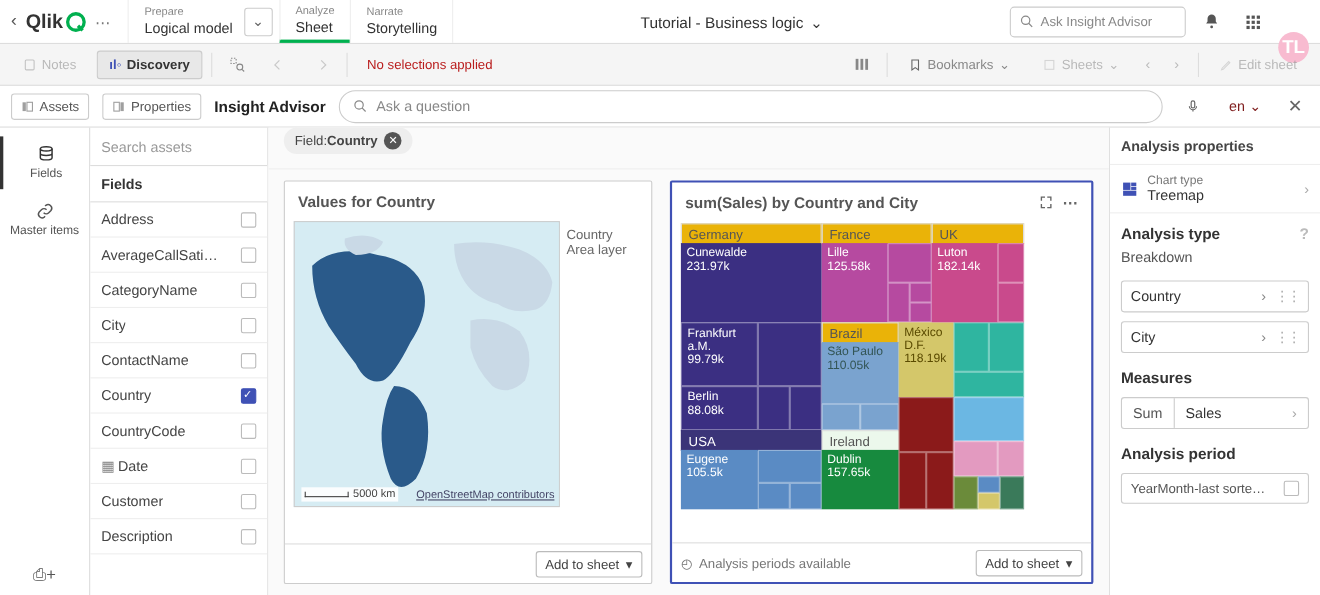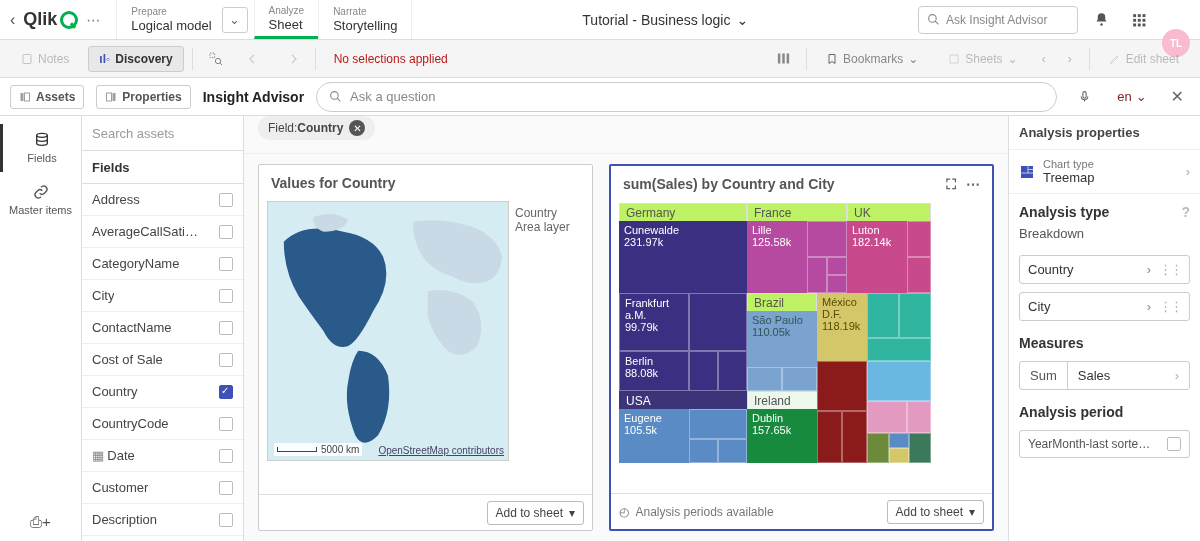--- a/index.html
+++ b/index.html
@@ -15,36 +15,36 @@
   .nav-group{display:flex;align-items:center;height:100%;margin-left:8px;}
   .nav-item{padding:4px 14px;height:100%;display:flex;flex-direction:column;justify-content:center;gap:1px;border-left:1px solid #eee;}
   .nav-item:last-child{border-right:1px solid #eee;}
   .nav-top{font-size:10px;color:#888;}
   .nav-bot{font-size:13px;color:#333;}
   .nav-active{border-bottom:3px solid #00b04f;}
   .caret-box{border:1px solid #ccc;border-radius:3px;width:26px;height:26px;display:flex;align-items:center;justify-content:center;margin-left:-4px;margin-right:6px;color:#666;}
   .title-center{flex:1;text-align:center;font-size:14px;color:#333;display:flex;align-items:center;justify-content:center;gap:6px;}
   .search-top{display:flex;align-items:center;width:160px;height:28px;border:1px solid #ccc;border-radius:4px;padding:0 8px;color:#888;gap:6px;}
   .top-icn{width:30px;height:30px;display:flex;align-items:center;justify-content:center;color:#555;}
-  .avatar{width:28px;height:28px;border-radius:50%;background:#f8bbd0;color:#fff;font-size:10px;display:flex;align-items:center;justify-content:center;font-weight:600;margin-top:47px;}
+  .avatar{width:28px;height:28px;border-radius:50%;background:#f8bbd0;color:#fff;font-size:17px;display:flex;align-items:center;justify-content:center;font-weight:600;margin-top:47px;}
 
   
   .toolbar2{display:flex;align-items:center;height:38px;background:#f5f5f5;border-bottom:1px solid #ddd;padding:0 10px;gap:8px;}
   .tbtn{display:flex;align-items:center;gap:5px;padding:5px 10px;border:1px solid transparent;border-radius:3px;color:#888;font-size:12px;}
   .tbtn.disabled{opacity:0.55;}
   .tbtn.active{background:#e8e8e8;border-color:#ccc;color:#333;font-weight:600;}
   .tl-sep{width:1px;height:22px;background:#ddd;}
   .no-sel{color:#b91c1c;font-size:12px;margin-left:10px;}
   .toolbar2 .spacer{flex:1;}
   .sheets-nav{display:flex;align-items:center;gap:4px;}
   .sheets-nav .chv{width:22px;color:#bbb;text-align:center;}
 
   
   .bar3{display:flex;align-items:center;height:38px;border-bottom:1px solid #ddd;padding:0 10px;gap:12px;}
-  .panelbtn{display:flex;align-items:center;gap:5px;padding:4px 8px;border:1px solid #ccc;border-radius:3px;color:#555;font-size:12px;font-weight:bold;}
+  .panelbtn{display:flex;align-items:center;gap:5px;padding:4px 8px;border:1px solid #ccc;border-radius:3px;color:#555;font-size:12px;}
   .panelbtn svg{opacity:.8}
   .ia-label{font-weight:700;color:#222;font-size:14px;}
   .ask{flex:1;display:flex;align-items:center;height:30px;border:1px solid #ccc;border-radius:16px;padding:0 12px;gap:8px;color:#888;}
   .lang{display:flex;align-items:center;gap:4px;color:#7f1d1d;padding:0 6px;}
   .closex{font-size:16px;color:#666;padding:0 6px;}
 
   
   .main{display:flex;height:calc(541px - 40px - 38px - 38px);}
 
   .leftrail{width:82px;border-right:1px solid #ddd;display:flex;flex-direction:column;align-items:center;padding-top:8px;gap:4px;}
@@ -82,21 +82,21 @@
   
   .mapwrap{display:flex;height:260px;}
   .maparea{flex:1;background:#d6ecf3;border:1px solid #ccc;position:relative;overflow:hidden;}
   .legend{width:75px;padding:5px 0 0 6px;font-size:12px;color:#666;}
   .scalebar{position:absolute;bottom:4px;left:6px;background:rgba(255,255,255,.9);font-size:10px;color:#444;padding:1px 3px;display:flex;align-items:center;gap:4px;}
   .scalebar .bar{width:40px;height:5px;border:1px solid #444;border-top:0;}
   .attrib{position:absolute;bottom:4px;right:4px;font-size:10px;color:#446;text-decoration:underline;}
 
   
   .tm{position:relative;width:100%;height:260px;}
-  .tm-hdr{position:absolute;background:#bef264;color:#555;font-size:12px;padding:2px 6px;border:1px solid #ddd;border-bottom:0;}
+  .tm-hdr{position:absolute;background:#eab308;color:#555;font-size:12px;padding:2px 6px;border:1px solid #ddd;border-bottom:0;}
   .tm-hdr.dk{background:#3b3478;color:#fff;border-color:#3b3478;}
   .tm-hdr.ir{background:#ecf8ec;}
   .cell{position:absolute;color:#fff;font-size:11px;padding:3px 5px;overflow:hidden;}
   .cell .nm{display:block;}
   .cell .vl{display:block;}
   .cell.bord{border:1px solid rgba(255,255,255,.35);}
 
   
   .rpanel{width:192px;border-left:1px solid #ddd;display:flex;flex-direction:column;padding:0;}
   .rp-title{height:34px;display:flex;align-items:center;padding:0 10px;font-weight:600;color:#444;border-bottom:1px solid #eee;font-size:13px;}
@@ -310,24 +310,20 @@
         <div class="field-row">
           <span class="field-truncate"><span>CategoryName</span></span>
           <span class="chk"></span>
         </div>
         <div class="field-row">
           <span class="field-truncate"><span>City</span></span>
           <span class="chk"></span>
         </div>
         <div class="field-row">
           <span class="field-truncate"><span>ContactName</span></span>
-          <span class="chk"></span>
-        </div>
-        <div class="field-row">
-          <span class="field-truncate"><span>Cost of Sale</span></span>
           <span class="chk"></span>
         </div>
         <div class="field-row">
           <span class="field-truncate"><span>Country</span></span>
           <span class="chk checked"></span>
         </div>
         <div class="field-row">
           <span class="field-truncate"><span>CountryCode</span></span>
           <span class="chk"></span>
         </div>

